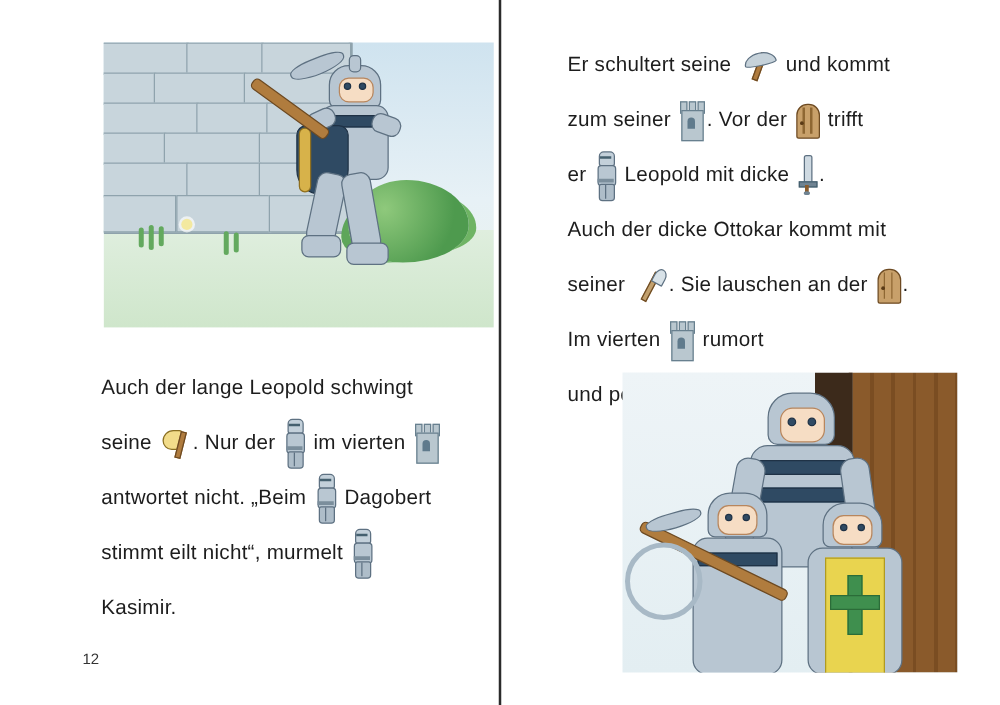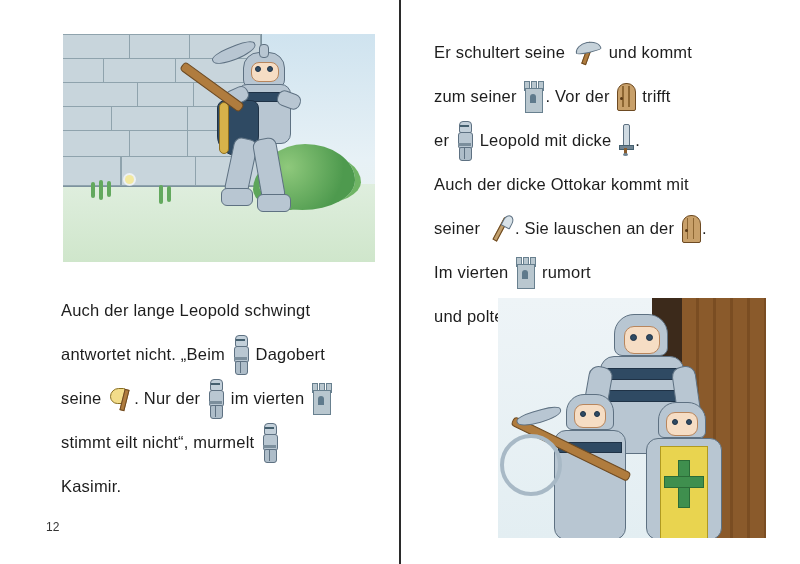--- a/index.html
+++ b/index.html
@@ -27,21 +27,21 @@
     width: 2px;
     height: 564px;
     background: #2b2b2b;
   }
   .page {
     position: relative;
     width: 400px;
     height: 564px;
     box-sizing: border-box;
   }
-  .page-left  { padding: 28px 34px 20px 61px; }
+  .page-left  { padding: 28px 34px 20px 61px; margin-left: 20px; }
   .page-right { padding: 28px 40px 20px 34px; }
 
   
   .illus {
     position: relative;
     overflow: hidden;
     border: 0;
   }
   .illus-left {
     width: 312px;
@@ -322,35 +322,35 @@
       </div>
     </div>
 
     <div class="text-block text-left">
 
       <div class="line">
         <span>Auch der lange Leopold schwingt</span>
       </div>
 
       <div class="line">
-        <span>antwortet nicht. „Beim </span>
-        <span class="ico ico-knight"><i class="helm"></i><i class="visor"></i><i class="torso"></i><i class="belt"></i><i class="legs"></i><i class="legsplit"></i></span>
-        <span> Dagobert</span>
-      </div>
-
-      <div class="line">
         <span>seine </span>
         <span class="ico ico-axe"><i class="blade"></i><i class="handle"></i></span>
         <span>. Nur der </span>
         <span class="ico ico-knight"><i class="helm"></i><i class="visor"></i><i class="torso"></i><i class="belt"></i><i class="legs"></i><i class="legsplit"></i></span>
         <span> im vierten </span>
         <span class="ico ico-tower">
           <i class="crenel" style="left:1px;"></i><i class="crenel" style="left:8px;"></i><i class="crenel" style="left:15px;"></i>
           <i class="shaft"></i><i class="win"></i>
         </span>
+      </div>
+
+      <div class="line">
+        <span>antwortet nicht. „Beim </span>
+        <span class="ico ico-knight"><i class="helm"></i><i class="visor"></i><i class="torso"></i><i class="belt"></i><i class="legs"></i><i class="legsplit"></i></span>
+        <span> Dagobert</span>
       </div>
 
       <div class="line">
         <span>stimmt eilt nicht“, murmelt </span>
         <span class="ico ico-knight"><i class="helm"></i><i class="visor"></i><i class="torso"></i><i class="belt"></i><i class="legs"></i><i class="legsplit"></i></span>
       </div>
 
       <div class="line">
         <span>Kasimir.</span>
       </div>

